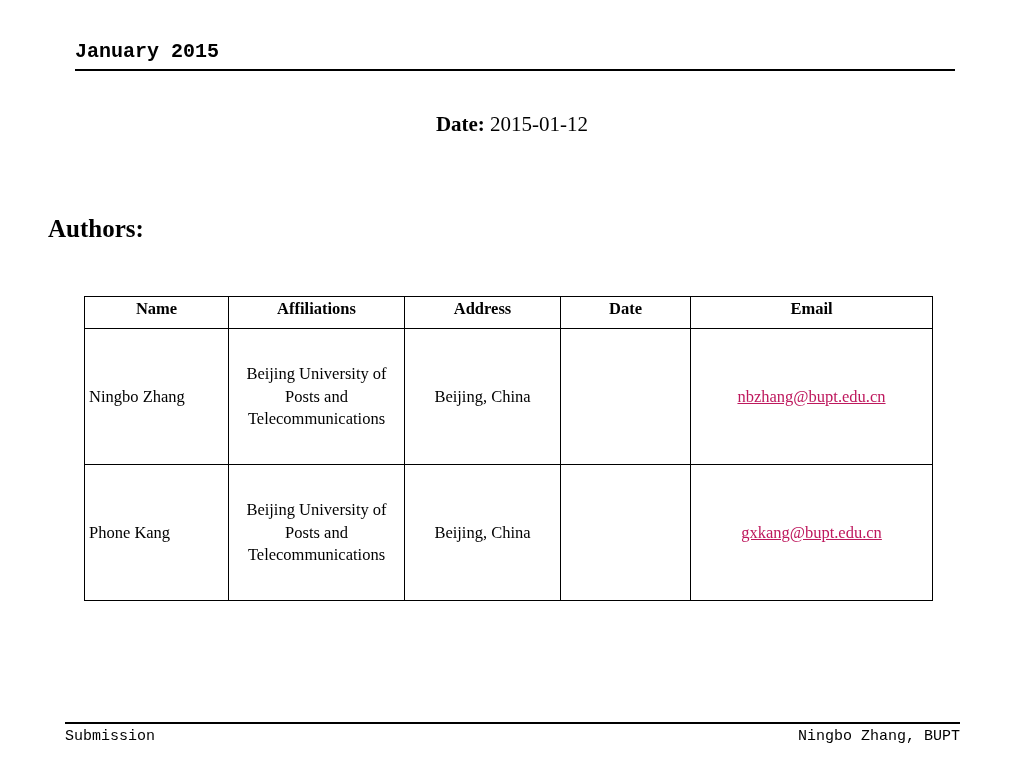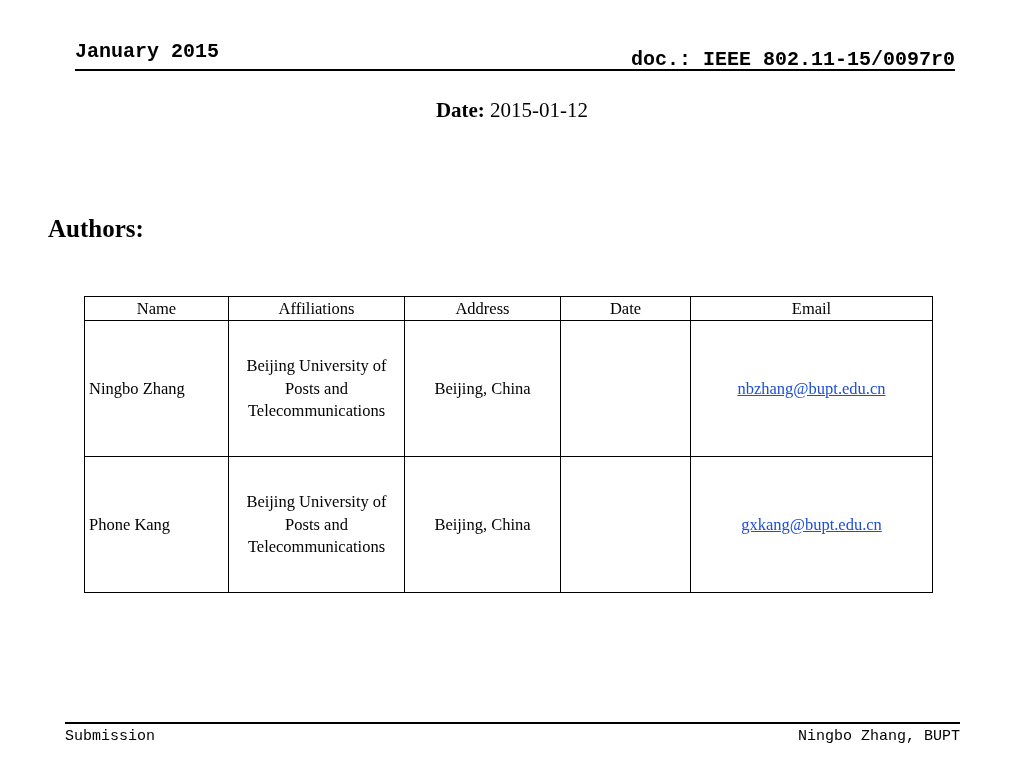--- a/index.html
+++ b/index.html
@@ -59,21 +59,21 @@
     text-align: center;
   }
   .slide-title {
     font-size: 33px;
     font-weight: bold;
     line-height: 1.28;
     margin: 0;
     letter-spacing: 0px;
   }
   .slide-date-line {
-    margin-top: 6px;
+    margin-top: 20px;
     font-size: 21px;
     line-height: 1.2;
   }
   .slide-date-line .date-label {
     font-weight: bold;
   }
   .slide-date-line .date-value {
     font-weight: normal;
   }
 
@@ -100,25 +100,25 @@
   }
   table.authors-table th,
   table.authors-table td {
     border: 1px solid #000000;
     font-size: 16.5px;
     line-height: 1.35;
     padding: 2px 4px;
     vertical-align: middle;
   }
   table.authors-table th {
-    font-weight: normal;
+    font-weight: bold;
     text-align: center;
     height: 22px;
     padding-top: 1px;
-    padding-bottom: 0;
+    padding-bottom: 8px;
   }
   
   .col-name     { width: 144px; }
   .col-affil    { width: 176px; }
   .col-address  { width: 156px; }
   .col-phone    { width: 130px; }
   .col-email    { width: 242px; }
 
   td.cell-name {
     text-align: left;
@@ -134,21 +134,21 @@
   }
   td.cell-phone {
     text-align: center;
   }
   td.cell-email {
     text-align: center;
   }
   .data-row { height: 136px; }
 
   a.email-link {
-    color: #1d4ed8;
+    color: #be185d;
     text-decoration: underline;
     font-size: 16.5px;
     white-space: nowrap;
   }
 
   
   .footer-rule {
     position: absolute;
     left: 65px;
     top: 722px;
@@ -184,21 +184,20 @@
     right: 0;
     top: 0;
     white-space: nowrap;
   }
 </style>
 </head>
 <body>
 
 <div class="slide-header">
   <div class="hdr-date">January 2015</div>
-  <div class="hdr-doc">doc.: IEEE 802.11-15/0097r0</div>
 </div>
 <div class="header-rule"></div>
 
 <div class="title-block">
   <div class="slide-date-line">
     <span class="date-label">Date:</span>
     <span class="date-value">2015-01-12</span>
   </div>
 </div>
 

